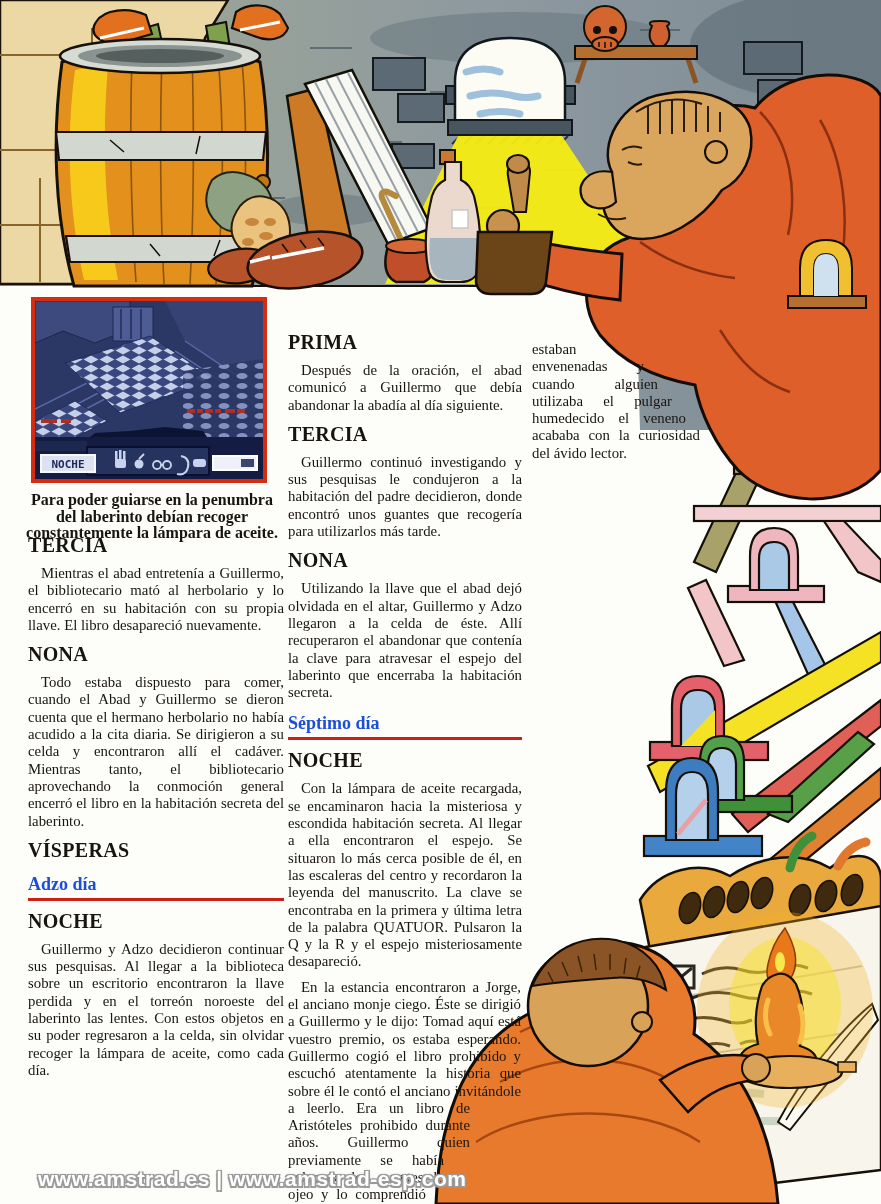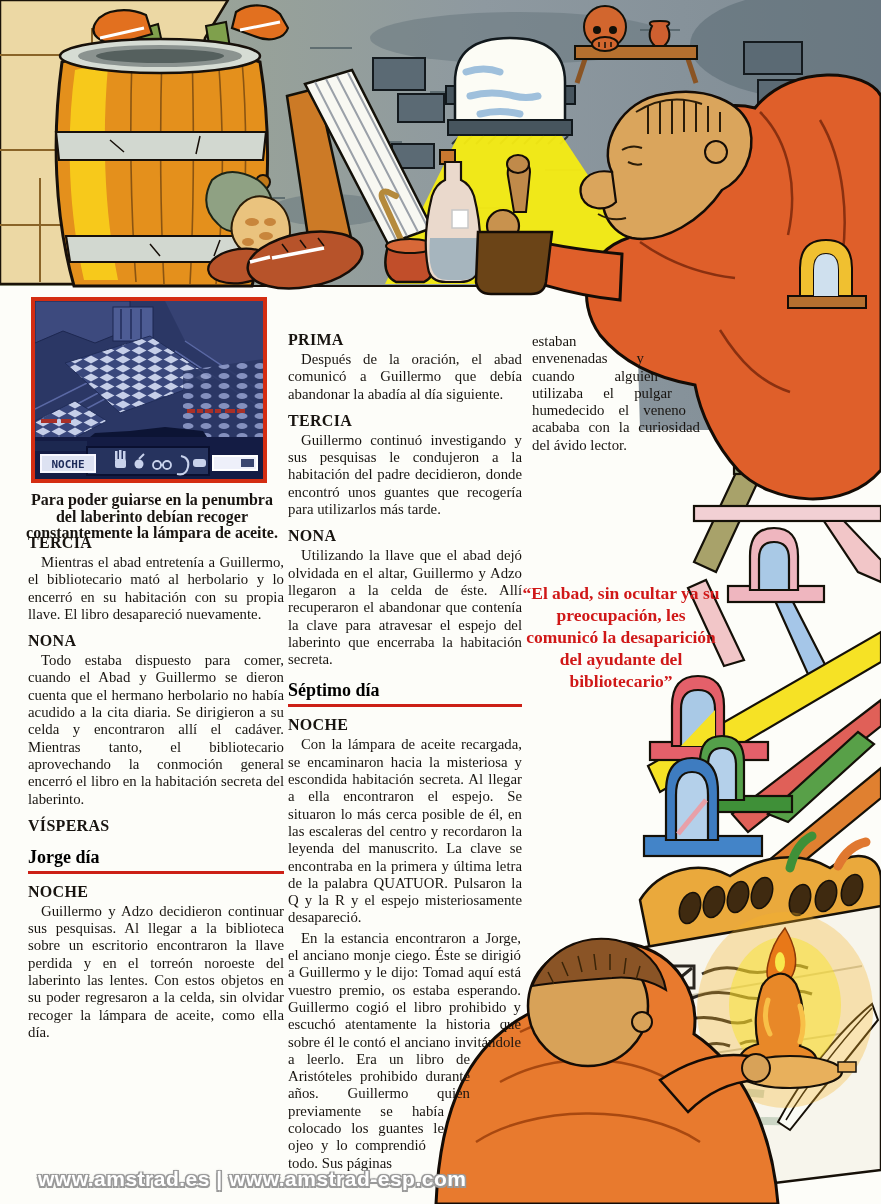--- a/index.html
+++ b/index.html
@@ -7,24 +7,24 @@
         font-family:"Liberation Serif", serif;color:#181410;}
   .art{position:absolute;left:0;top:0;z-index:1;}
   .layer{position:absolute;z-index:2;}
   
   .shot{left:31px;top:297px;width:228px;height:178px;border:4px solid #d42d12;background:#2b3765;}
   .shot svg{display:block;}
   .caption{left:24px;top:492px;width:256px;text-align:center;font-weight:bold;
            font-size:16px;line-height:16.5px;}
   
   .col{position:absolute;z-index:2;text-align:justify;}
-  .col p{margin:0 0 3px 0;text-indent:13px;font-size:14.8px;line-height:17.3px;}
-  .col .hdr{font-size:16px;font-weight:bold;margin:9px 0 2px 0;letter-spacing:.3px;}
+  .col p{margin:8px 0 3px 0;text-indent:13px;font-size:14.8px;line-height:17.3px;}
+  .col .hdr{font-size:20px;font-weight:bold;margin:9px 0 2px 0;letter-spacing:.3px;}
   .col > :first-child{margin-top:0;}
-  .redhdr{color:#000000;font-size:18px;font-weight:bold;border-bottom:3px solid #cc2016;
+  .redhdr{color:#1d4ed8;font-size:18px;font-weight:bold;border-bottom:3px solid #cc2016;
           padding-bottom:3px;margin:12px 0 5px 0;}
   .leftcol{left:28px;top:534px;width:256px;}
   .midcol{left:288px;top:331px;width:234px;}
   .rightcol{left:532px;top:333px;width:178px;}
   .fr{float:right;}
   .quote{left:521px;top:582px;width:200px;text-align:center;color:#d01818;
          font-weight:bold;font-size:17.5px;line-height:22px;}
   .footer{left:6px;top:1167px;font-family:Liberation Sans, sans-serif;font-weight:bold;
           font-size:21px;letter-spacing:.5px;color:#ffffff;white-space:nowrap;
           text-shadow:-1.5px -1.5px 0 #9a9a9a, 1.5px -1.5px 0 #9a9a9a,
@@ -361,23 +361,23 @@
   </div>
 
   <div class="layer caption">Para poder guiarse en la penumbra del laberinto debían recoger constantemente la lámpara de aceite.</div>
 
   <div class="col leftcol">
     <div class="hdr">TERCIA</div>
     <p>Mientras el abad entretenía a Guillermo, el bibliotecario mató al herbolario y lo encerró en su habitación con su propia llave. El libro desapareció nuevamente.</p>
     <div class="hdr">NONA</div>
     <p>Todo estaba dispuesto para comer, cuando el Abad y Guillermo se dieron cuenta que el hermano herbolario no había acudido a la cita diaria. Se dirigieron a su celda y encontraron allí el cadáver. Mientras tanto, el bibliotecario aprovechando la conmoción general encerró el libro en la habitación secreta del laberinto.</p>
     <div class="hdr">VÍSPERAS</div>
-    <div class="redhdr">Jorge día</div>
+    <div class="redhdr">Adzo día</div>
     <div class="hdr">NOCHE</div>
-    <p>Guillermo y Adzo decidieron continuar sus pesquisas. Al llegar a la biblioteca sobre un escritorio encontraron la llave perdida y en el torreón noroeste del laberinto las lentes. Con estos objetos en su poder regresaron a la celda, sin olvidar recoger la lámpara de aceite, como ella día.</p>
+    <p>Guillermo y Adzo decidieron continuar sus pesquisas. Al llegar a la biblioteca sobre un escritorio encontraron la llave perdida y en el torreón noroeste del laberinto las lentes. Con estos objetos en su poder regresaron a la celda, sin olvidar recoger la lámpara de aceite, como cada día.</p>
   </div>
 
   <div class="col midcol">
     <div class="hdr">PRIMA</div>
     <p>Después de la oración, el abad comunicó a Guillermo que debía abandonar la abadía al día siguiente.</p>
     <div class="hdr">TERCIA</div>
     <p>Guillermo continuó investigando y sus pesquisas le condujeron a la habitación del padre decidieron, donde encontró unos guantes que recogería para utilizarlos más tarde.</p>
     <div class="hdr">NONA</div>
     <p>Utilizando la llave que el abad dejó olvidada en el altar, Guillermo y Adzo llegaron a la celda de éste. Allí recuperaron el abandonar que contenía la clave para atravesar el espejo del laberinto que encerraba la habitación secreta.</p>
     <div class="redhdr">Séptimo día</div>
@@ -396,17 +396,16 @@
     <div>
       <span class="fr" style="width:66px;height:19px"></span>
       <span class="fr" style="width:52px;height:18px;clear:right"></span>
       <span class="fr" style="width:38px;height:18px;clear:right"></span>
       <span class="fr" style="width:24px;height:18px;clear:right"></span>
       <span class="fr" style="width:10px;height:18px;clear:right"></span>
       <p style="text-indent:0">estaban envenenadas y cuando alguien utilizaba el pulgar humedecido el veneno acababa con la curiosidad del ávido lector.</p>
     </div>
   </div>
 
-  <div class="layer quote">“El abad, sin ocultar ya su preocupación, les comunicó la desaparición del ayudante del bibliotecario”</div>
 
   <div class="layer footer">www.amstrad.es | www.amstrad-esp.com</div>
 
 </div>
 
 </body></html>

